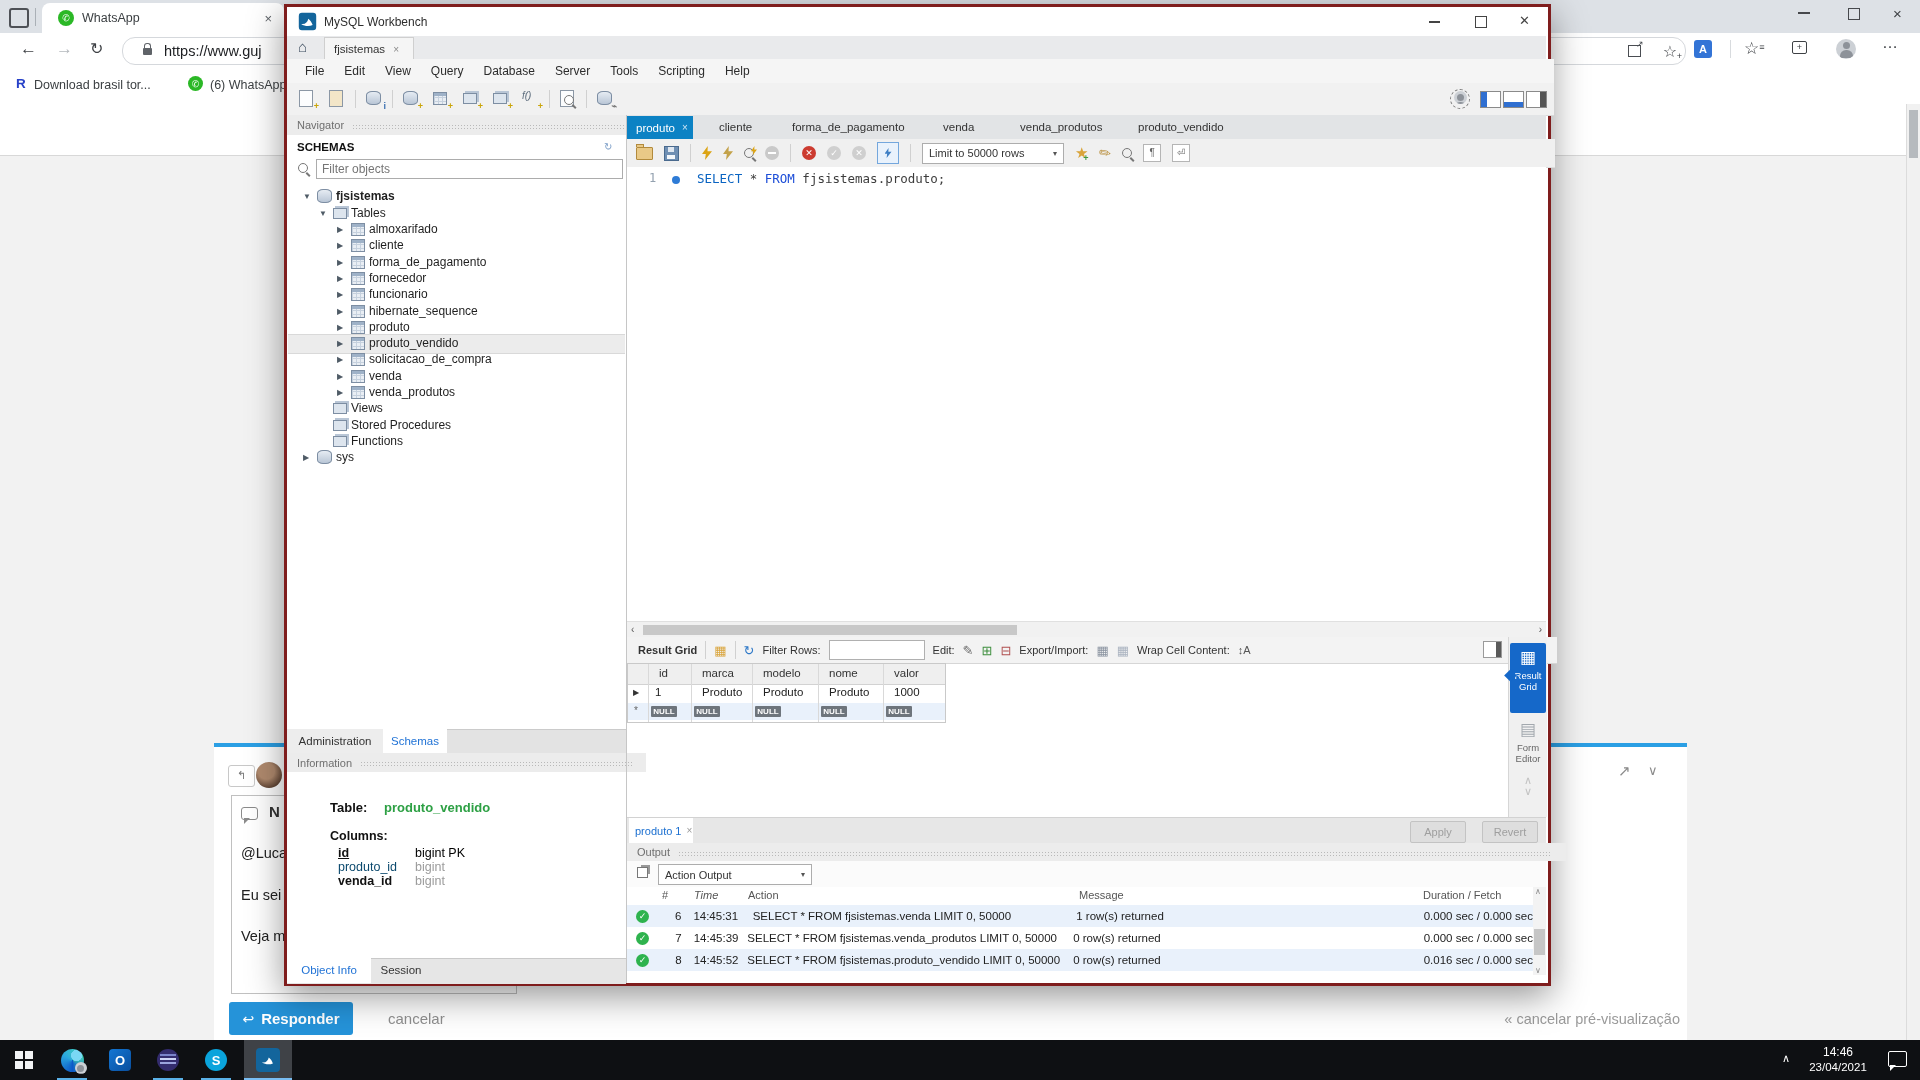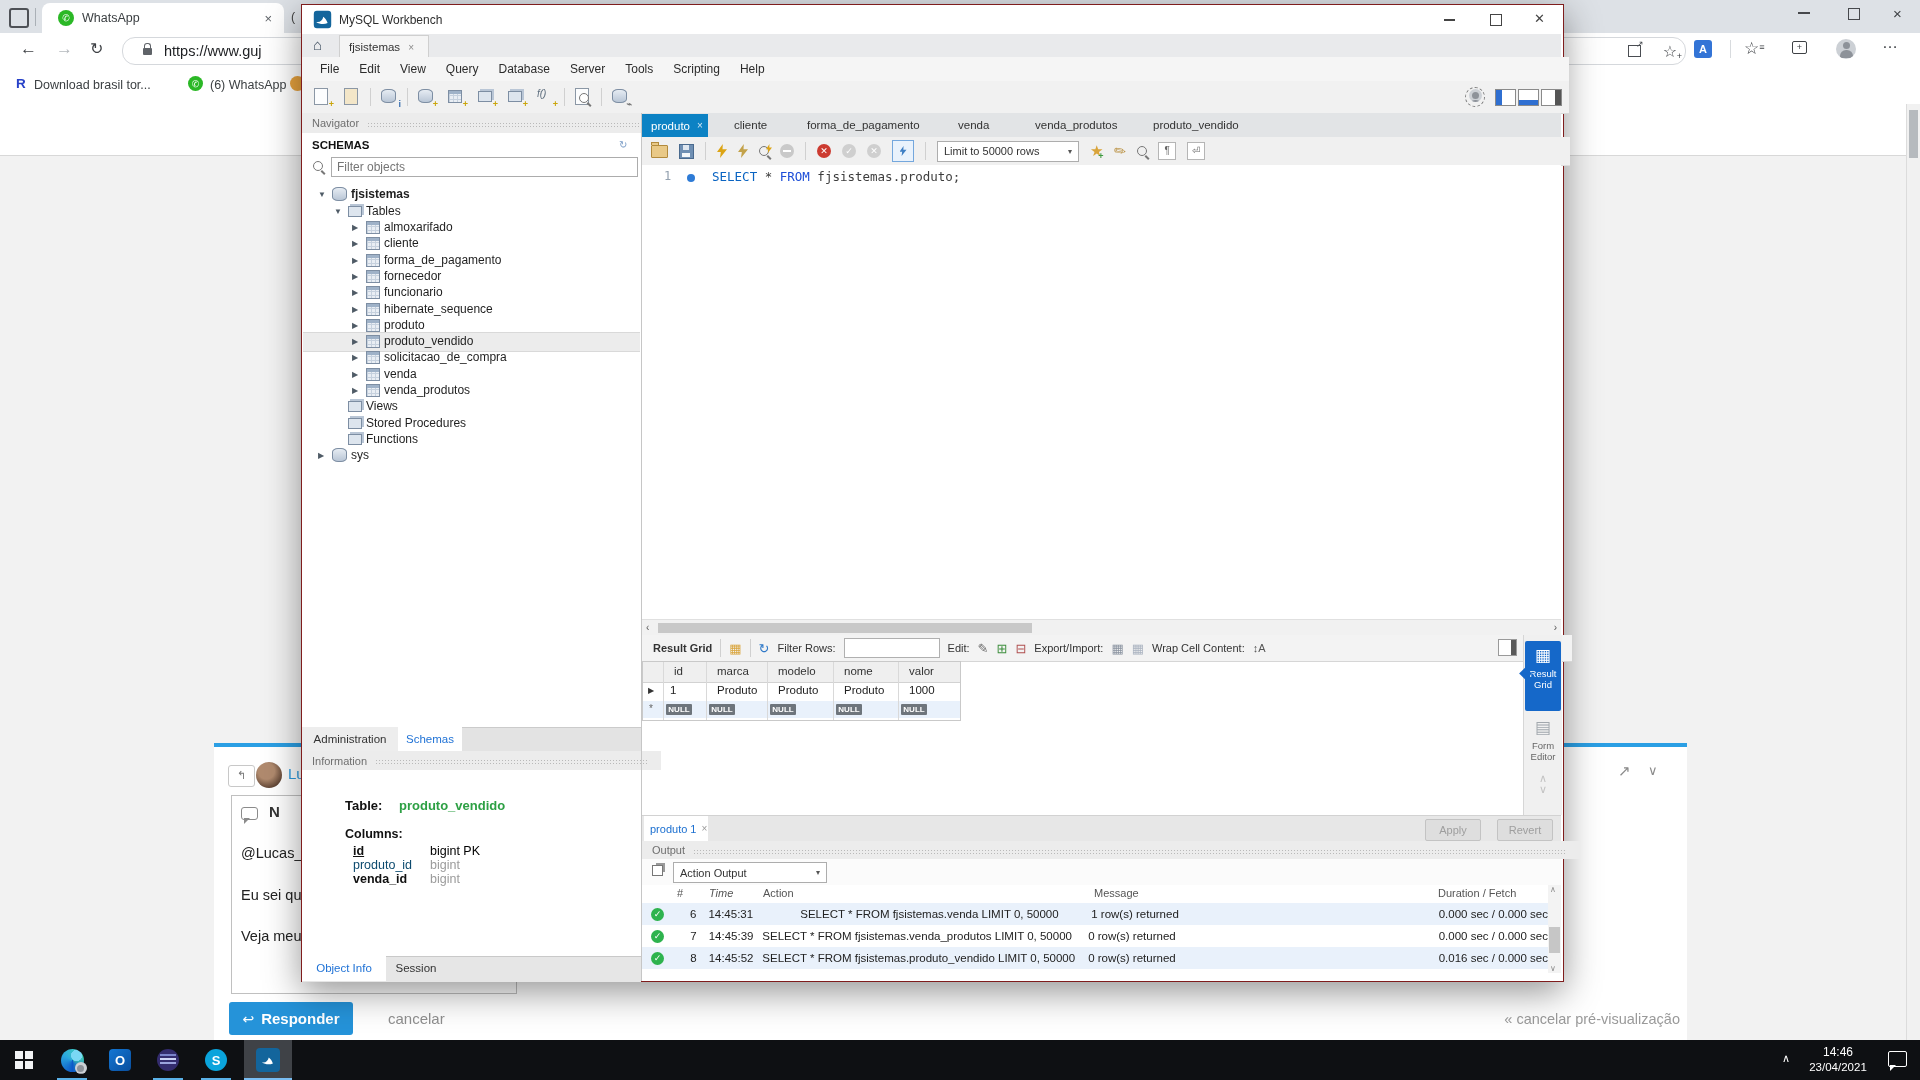--- a/index.html
+++ b/index.html
@@ -23,21 +23,21 @@
   .person::before{content:"";display:block;width:7px;height:7px;border-radius:50%;background:#8d9299;margin:3px auto 0;}
   .person::after{content:"";display:block;width:13px;height:8px;border-radius:6px 6px 0 0;background:#8d9299;margin:1px auto 0;}
   .glyph{color:#3e4145;}
 
   
   .bubble{width:15px;height:11px;border:1.5px solid #8b8b8b;border-radius:3px;position:relative;}
   .bubble::after{content:"";position:absolute;left:2px;bottom:-5px;border:3px solid transparent;
                  border-top-color:#8b8b8b;border-left-color:#8b8b8b;}
 
   
-  .wb{left:301px;top:4px;width:1261px;height:976px;background:#fff;border:1px solid #7f1d1d;
+  .wb{left:284px;top:4px;width:1261px;height:976px;background:#fff;border:3px solid #7f1d1d;
       box-shadow:0 10px 34px rgba(0,0,0,.42);}
   .wb .abs{position:absolute;}
   .hstrip{background:#ececec;display:flex;align-items:center;font-size:11px;color:#6f6f6f;padding:0 10px;}
   .dots{flex:1;height:5px;margin:2px 4px 0 8px;
         background-image:radial-gradient(#b9b9b9 0.8px,transparent 0.9px);background-size:3px 3px;}
   .t-ic{width:12px;height:11px;border:1px solid #7d8ea3;background:#e9eef4;
         background-image:linear-gradient(#9fb2c8 0 3px,transparent 3px),
         linear-gradient(#c6d1de 1px,transparent 1px),linear-gradient(90deg,#c6d1de 1px,transparent 1px);
         background-size:100% 100%,4px 4px,4px 4px;display:inline-block;}
   .db-ic{width:13px;height:12px;background:linear-gradient(#e6ecf3,#b9c6d6);border:1px solid #7d8ea3;
@@ -503,21 +503,21 @@
       <span style="position:absolute;left:35px;top:2px;">#</span>
       <span style="position:absolute;left:67px;top:2px;font-style:italic;">Time</span>
       <span style="position:absolute;left:121px;top:2px;">Action</span>
       <span style="position:absolute;left:452px;top:2px;">Message</span>
       <span style="position:absolute;left:796px;top:2px;">Duration / Fetch</span>
     </div>
     <div class="abs flex" style="left:340px;top:898px;width:906px;height:22px;background:#e9f1fb;font-size:11.5px;color:#222;">
       <span class="okic" style="margin-left:9px;">✓</span>
       <span style="width:33px;text-align:right;">6</span>
       <span style="margin-left:12px;width:52px;">14:45:31</span>
-      <span style="margin-left:8px;width:328px;text-align:center;">SELECT * FROM fjsistemas.venda LIMIT 0, 50000</span>
+      <span style="margin-left:8px;width:328px;">SELECT * FROM fjsistemas.venda LIMIT 0, 50000</span>
       <span style="width:330px;">1 row(s) returned</span>
       <span style="width:133px;text-align:right;">0.000 sec / 0.000 sec</span>
     </div>
     <div class="abs flex" style="left:340px;top:920px;width:906px;height:22px;background:#fff;font-size:11.5px;color:#222;">
       <span class="okic" style="margin-left:9px;">✓</span>
       <span style="width:33px;text-align:right;">7</span>
       <span style="margin-left:12px;width:52px;">14:45:39</span>
       <span style="margin-left:2px;width:328px;">SELECT * FROM fjsistemas.venda_produtos LIMIT 0, 50000</span>
       <span style="width:330px;">0 row(s) returned</span>
       <span style="width:133px;text-align:right;">0.000 sec / 0.000 sec</span>

